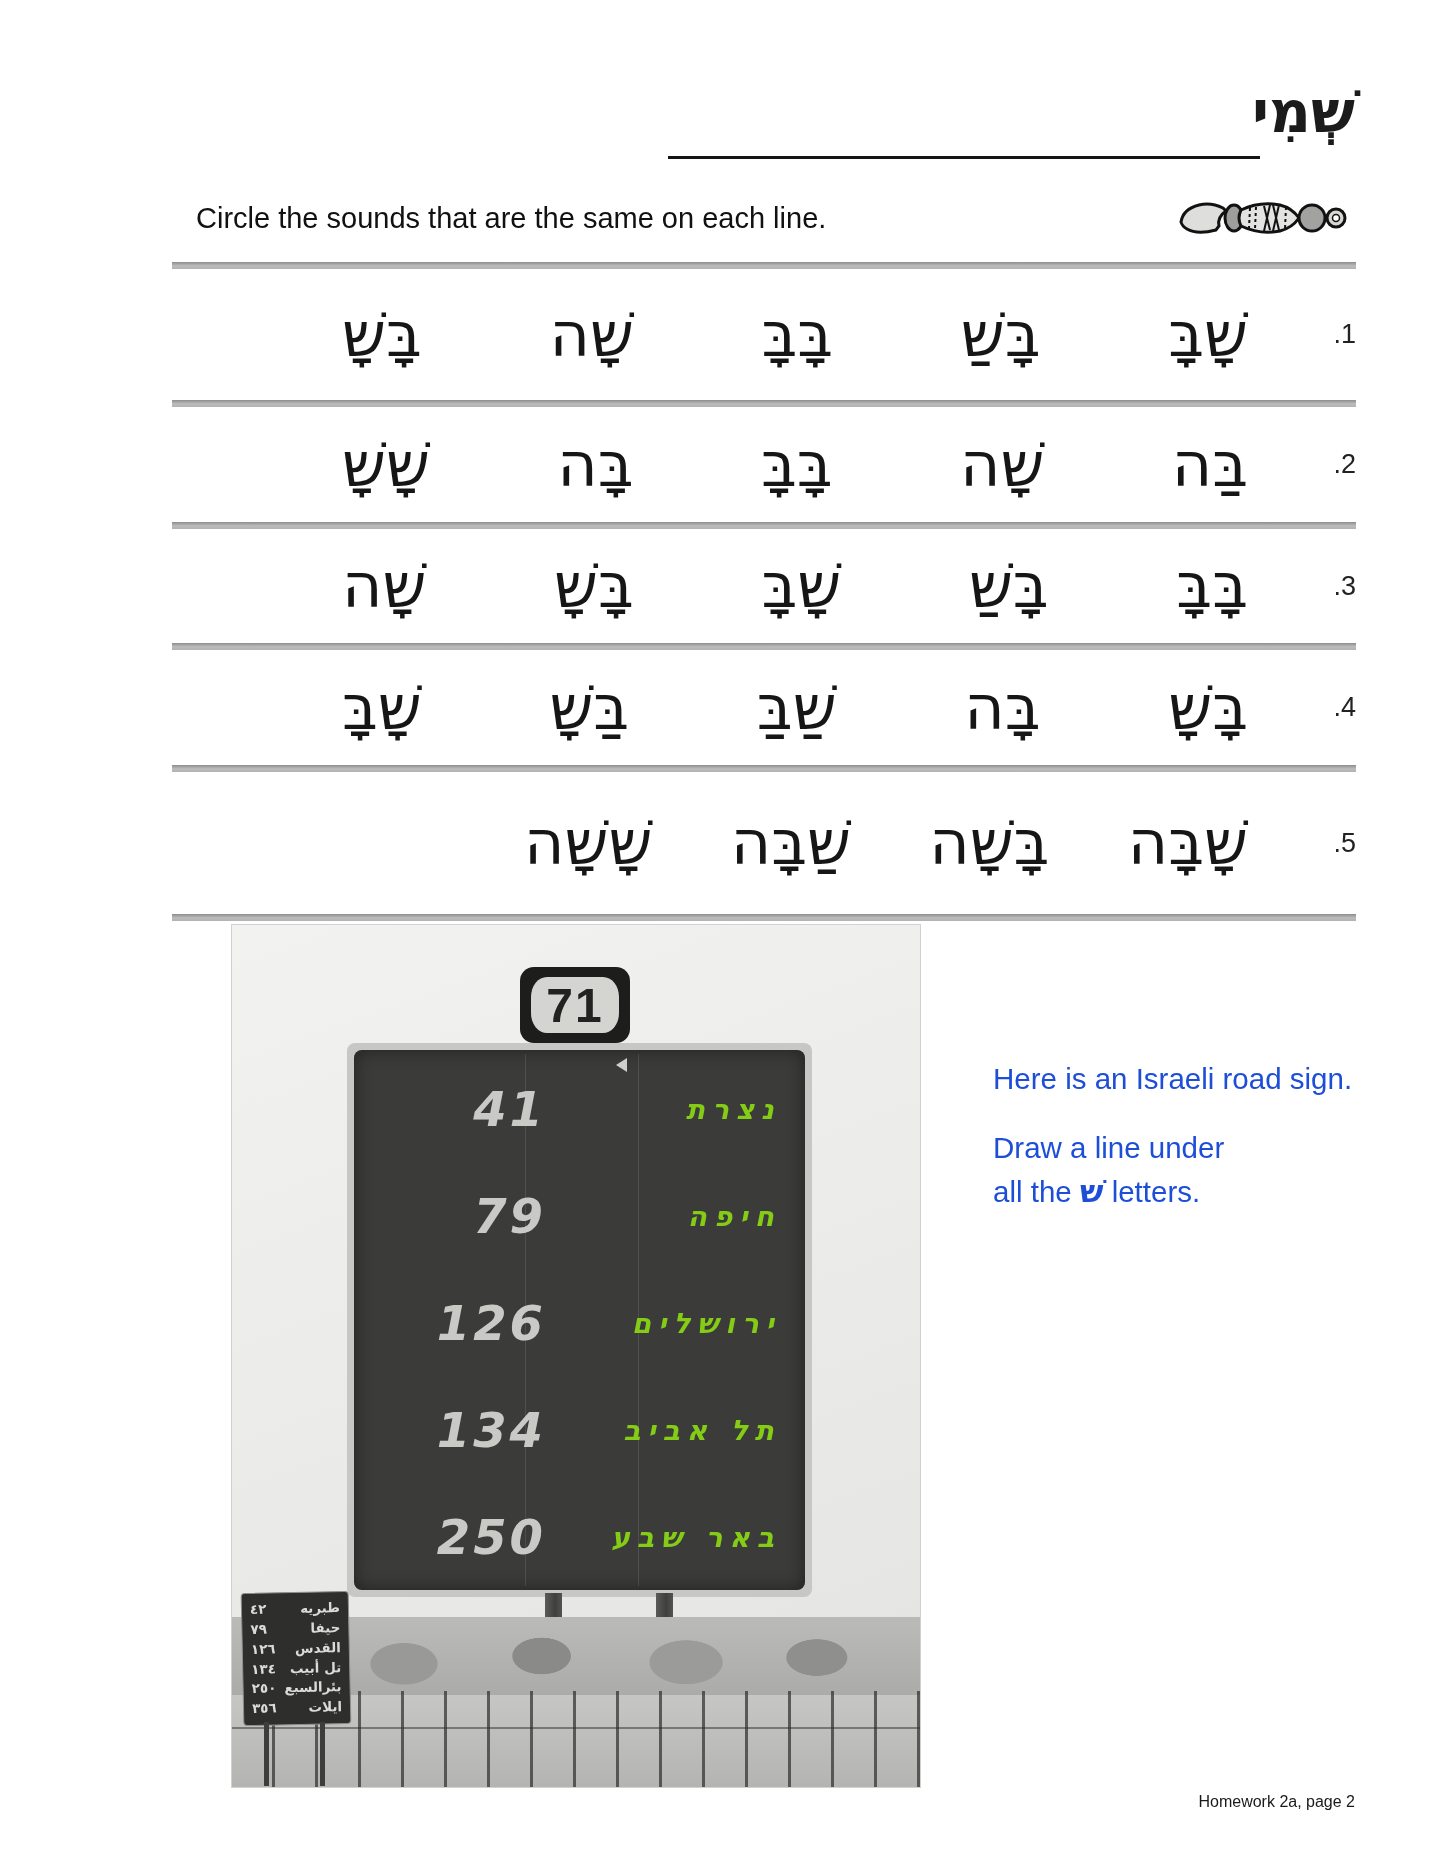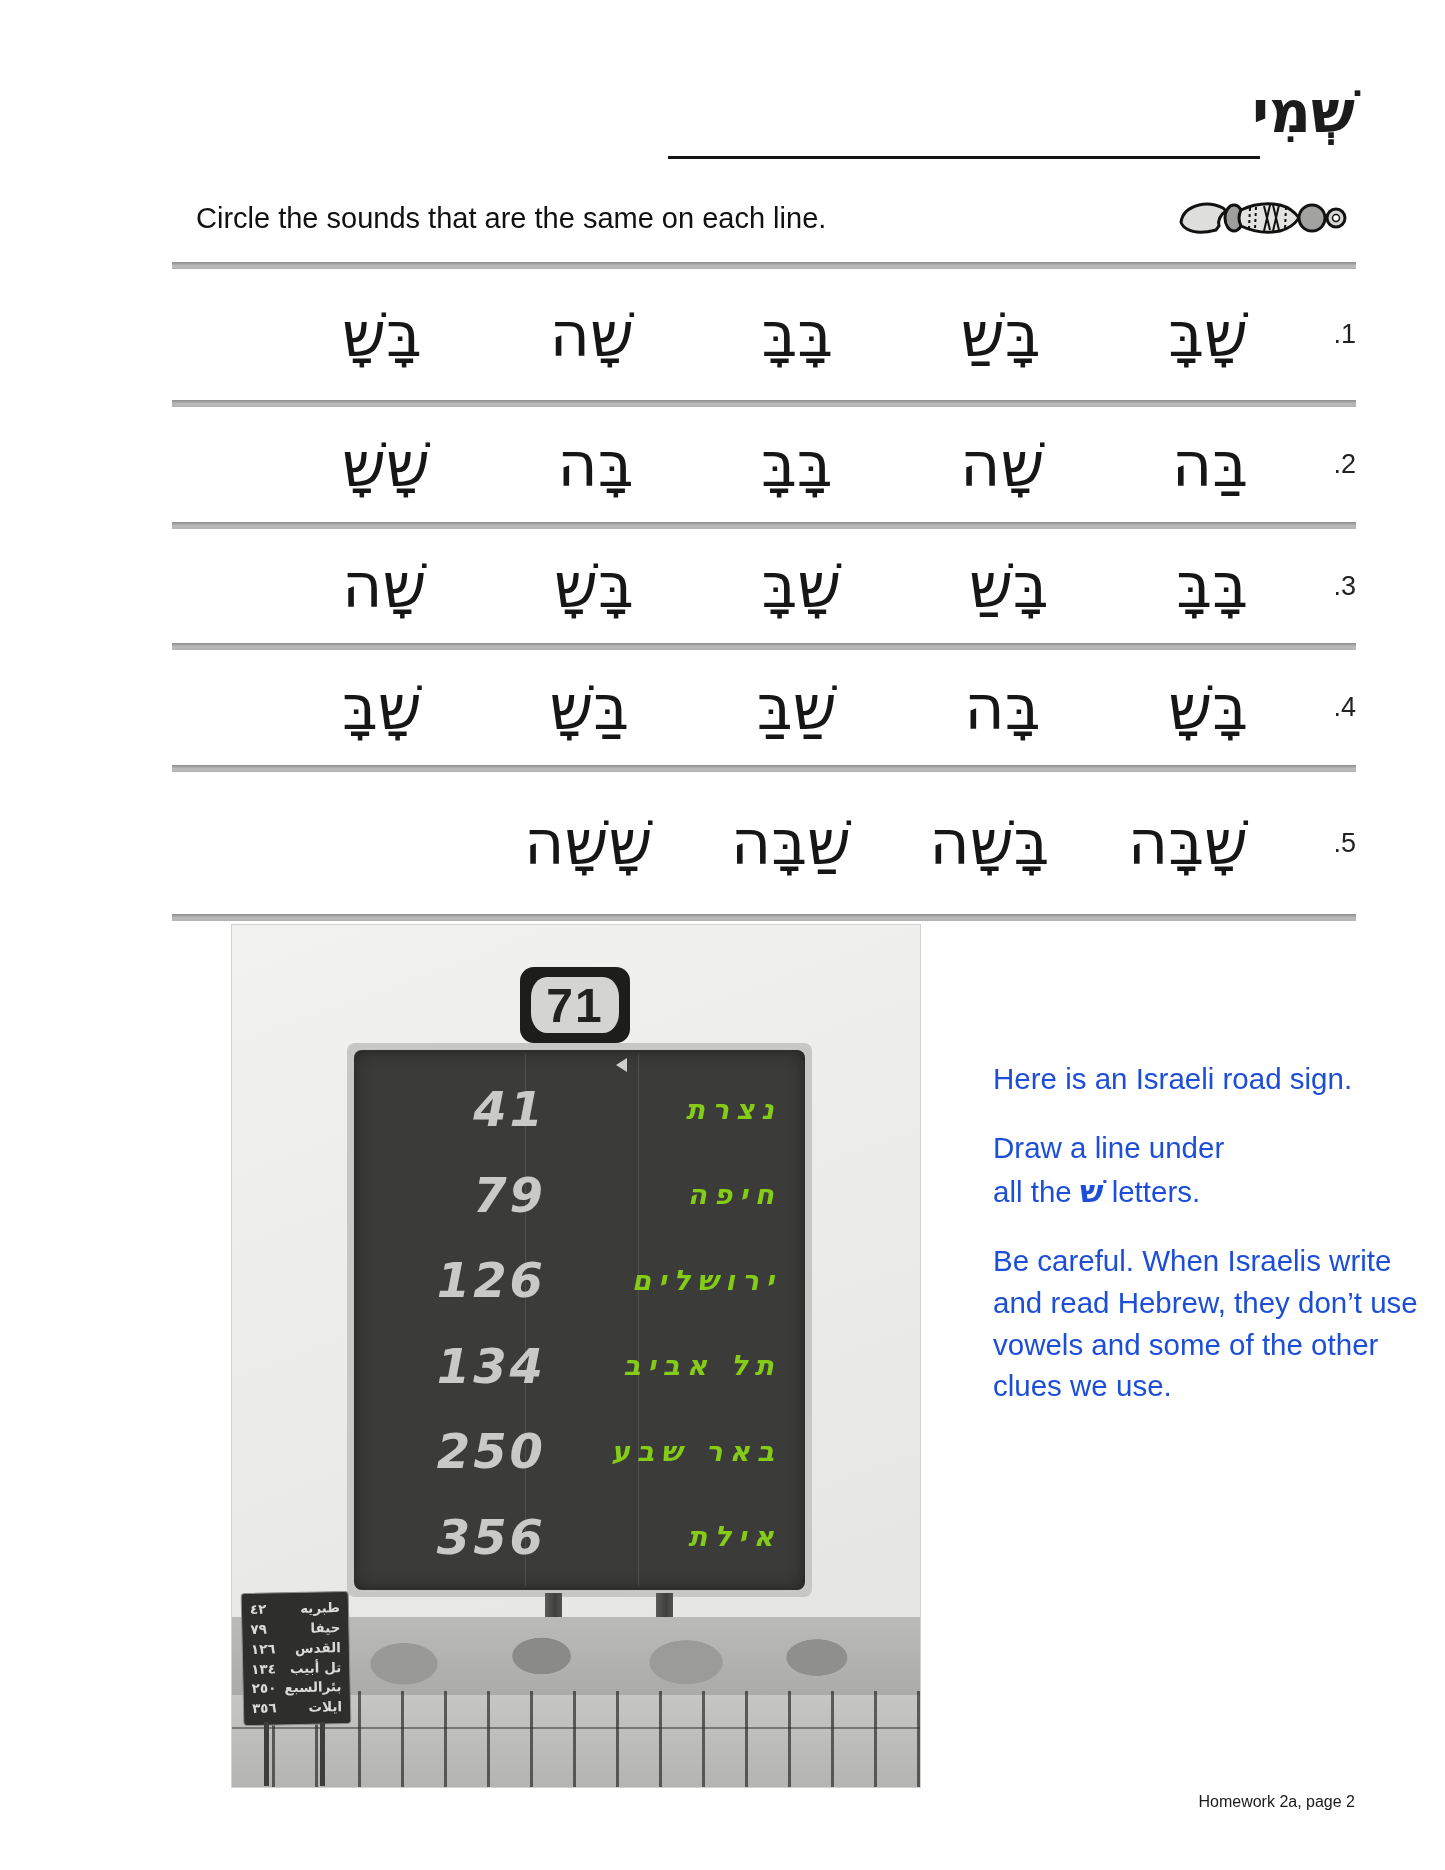--- a/index.html
+++ b/index.html
@@ -206,24 +206,20 @@
             <span class="scity">ירושלים</span>
           </div>
           <div class="srow">
             <span class="sdist">134</span>
             <span class="scity">תל אביב</span>
           </div>
           <div class="srow">
             <span class="sdist">250</span>
             <span class="scity">באר שבע</span>
           </div>
-          <div class="srow">
-            <span class="sdist">356</span>
-            <span class="scity">אילת</span>
-          </div>
         </div>
       </div>
     </div>
 
     <div class="pole p1"></div>
     <div class="pole p2"></div>
 
     <div class="treeline"></div>
     <div class="field"></div>
     <div class="wire"></div>
@@ -258,17 +254,16 @@
     <div class="ppost q1"></div>
     <div class="ppost q2"></div>
   </div>
 
   <div class="side">
     <p>Here is an Israeli road sign.</p>
     <p>
       <span>Draw a line under</span><br>
       <span>all the </span><span class="heb-inline">שׁ</span><span> letters.</span>
     </p>
-    <p>Be careful. When Israelis write and read Hebrew, they don’t use vowels and some of the other clues we use.</p>
   </div>
 
   <div class="footer">Homework 2a, page 2</div>
 </div>
 
 </body></html>

